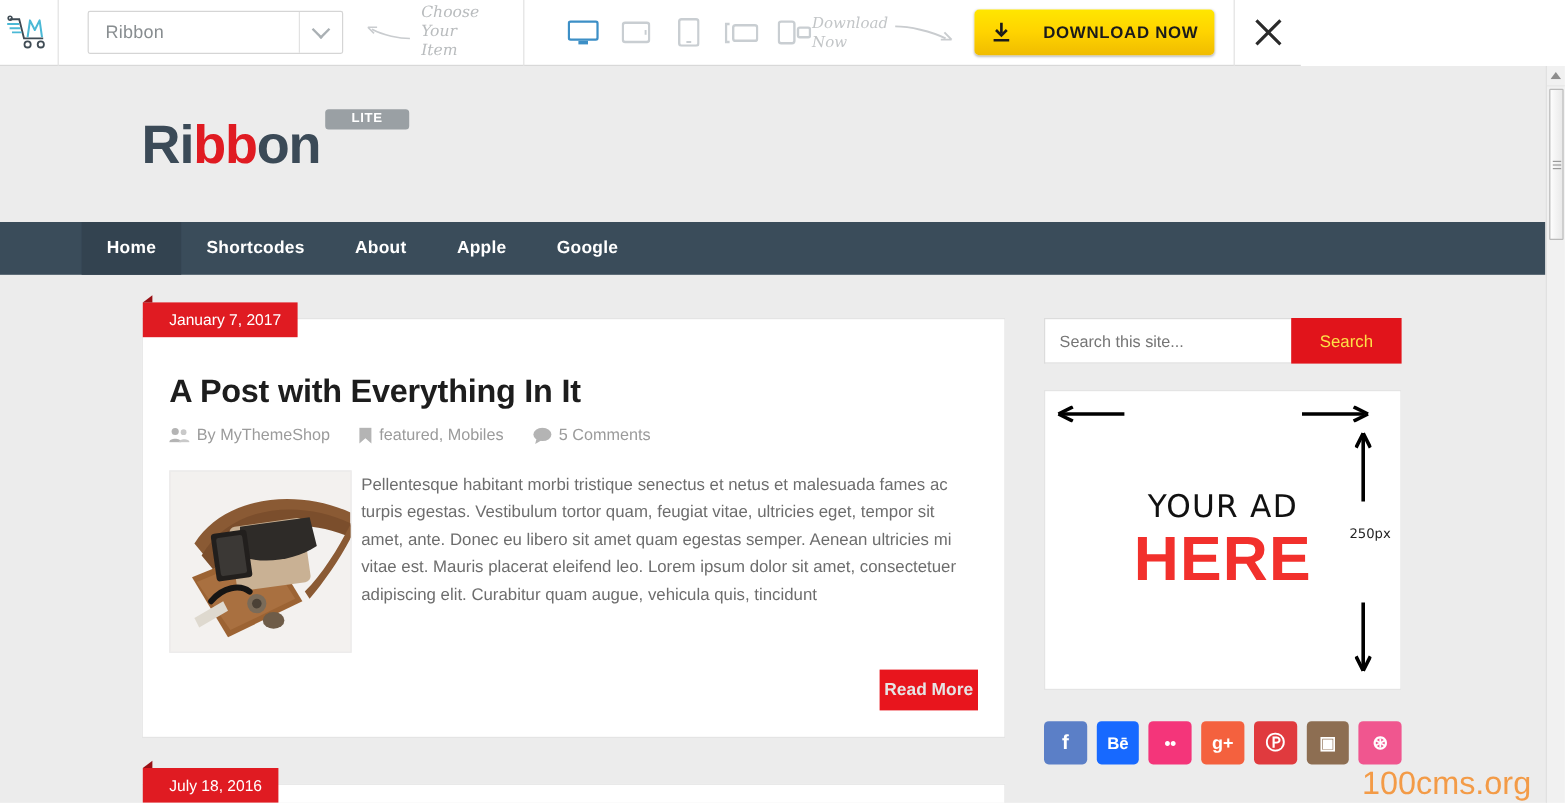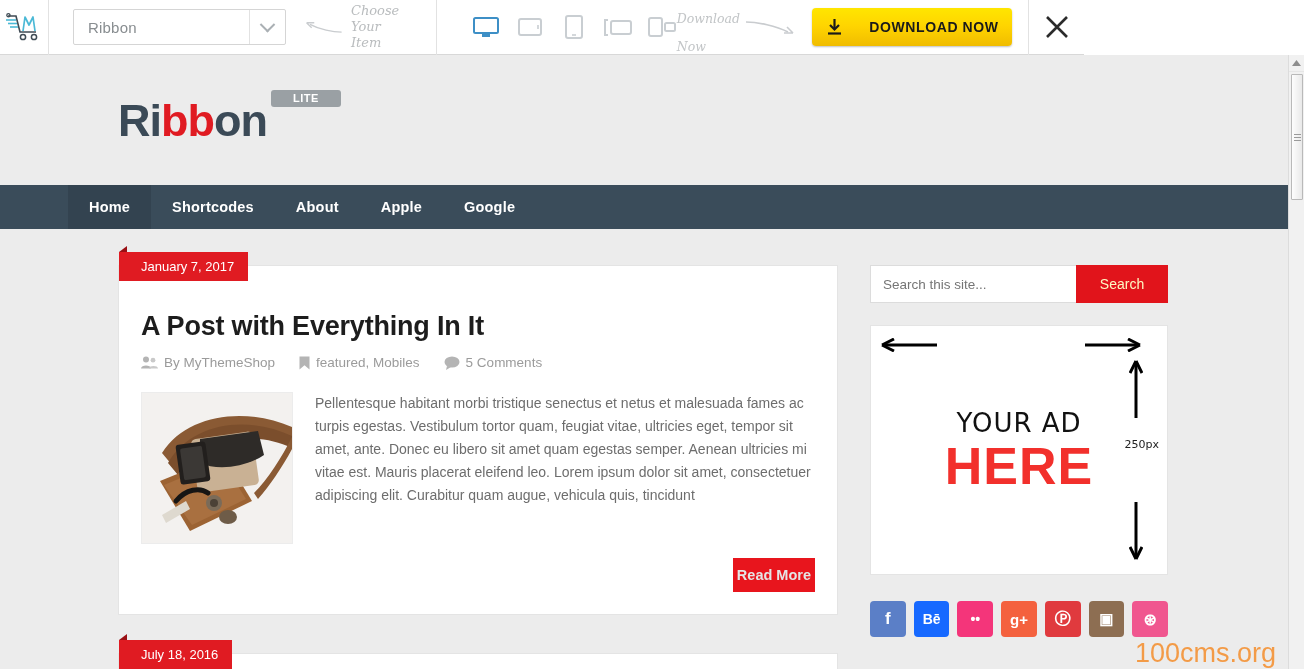--- a/index.html
+++ b/index.html
@@ -61,21 +61,21 @@
   .tb-divider {
     width: 1px; height: 55px; background: #e2e2e2;
     margin-left: 30px;
   }
   .devices { display: flex; align-items: center; gap: 14px; margin-left: 34px; }
   .dev { width: 30px; height: 30px; display: flex; align-items: center; justify-content: center; }
   .tb-right { margin-left: auto; display: flex; align-items: center; }
   .dl-hint {
     font-family: "DejaVu Serif", serif; font-style: italic;
     color: #c2c5c7; font-size: 12.5px; line-height: 16px;
-    text-align: left; margin-right: 4px; margin-top: 12px;
+    text-align: left; margin-right: 4px;
   }
   .dl-arrow { margin-right: 16px; }
   .dl-btn {
     width: 200px; height: 38px;
     background: linear-gradient(180deg,#ffe600 0%, #ffd400 48%, #f0bc00 100%);
     border-radius: 4px;
     display: flex; align-items: center;
     box-shadow: 0 1px 2px rgba(0,0,0,.25);
     cursor: pointer;
   }
@@ -157,21 +157,21 @@
     margin: 44px 0 0 0; padding: 0;
     font-size: 27px; font-weight: bold; color: #1d1d1d;
     letter-spacing: -.2px; line-height: 1.2;
   }
   .post-meta {
     display: flex; align-items: center; gap: 8px;
     margin-top: 13px; color: #9b9b9b; font-size: 13.5px;
   }
   .meta-item { display: flex; align-items: center; gap: 6px; }
   .meta-gap { width: 8px; }
-  .post-body { display: flex; gap: 22px; margin-top: 22px; }
+  .post-body { display: flex; gap: 8px; margin-top: 22px; }
   .thumb {
     width: 152px; height: 152px; flex: none;
     border: 1px solid #ececec; overflow: hidden;
     background: #efece9; position: relative;
   }
   .excerpt {
     flex: 1; color: #6d6d6d; font-size: 14px; line-height: 23px;
   }
   .readmore-row { display: flex; justify-content: flex-end; margin-top: 14px; }
   .readmore {
@@ -183,21 +183,21 @@
   
   .searchbox { display: flex; height: 38px; }
   .searchbox input {
     flex: 1; border: 1px solid #dcdcdc; border-right: none;
     background: #fff; padding: 17px 12px;
     font-size: 13.5px; color: #9b9b9b;
     font-family: "Liberation Sans", sans-serif;
     outline: none;
   }
   .searchbtn {
-    width: 92px; background: #e1141b; color: #fef9c3;
+    width: 92px; background: #e1141b; color: #fde047;
     display: flex; align-items: center; justify-content: center;
     font-size: 14px; cursor: pointer;
   }
   .adbox {
     margin-top: 22px; height: 250px; background: #fff;
     border: 1px solid #e4e4e4; position: relative;
     display: flex; flex-direction: column;
     align-items: center; justify-content: center;
   }
   .ad-your { font-size: 26px; color: #111; letter-spacing: 1px; font-family: "DejaVu Sans", sans-serif; }

